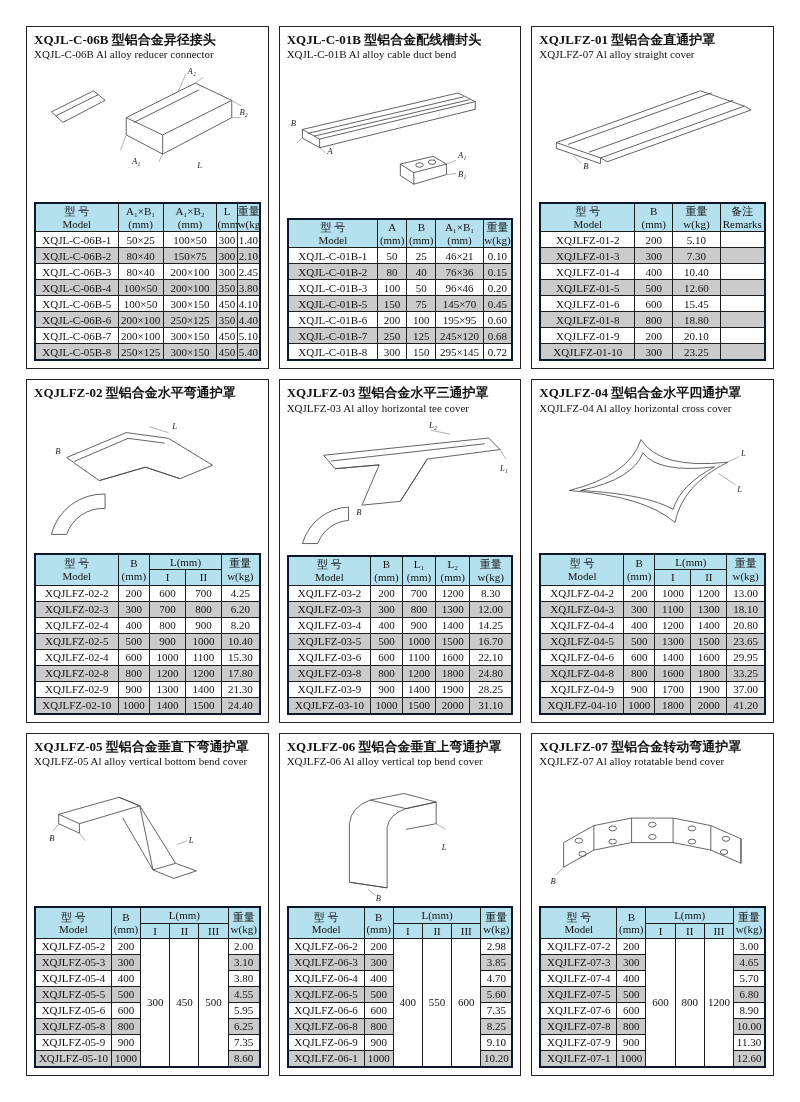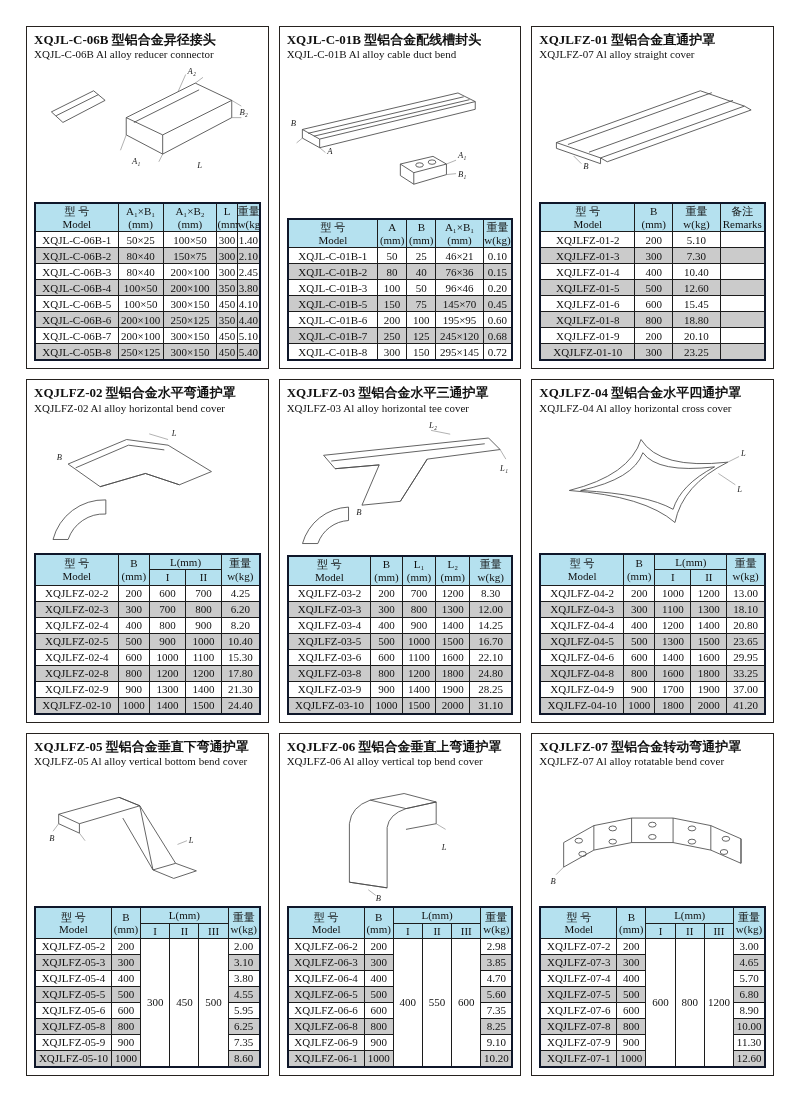--- a/index.html
+++ b/index.html
@@ -359,21 +359,20 @@
             <td>23.25</td>
             <td></td>
           </tr>
         </tbody>
       </table>
   </section>
 
   <section class="panel">
     <header class="ptitle">
       <div class="t-zh">XQJLFZ-02 型铝合金水平弯通护罩</div>
-      <div class="t-en">XQJLFZ-02 Al alloy horizontal bend cover</div>
     </header>
     <div class="drawing">
       <svg viewBox="0 0 236 146" preserveAspectRatio="xMidYMid meet">
         <g class="draw-stroke">
           <path d="M34,52 L96,26 L140,32 L186,60 L152,74 L116,62 L68,76 Z"></path>
           <path d="M68,76 L116,62 L152,74"></path>
           <path d="M42,56 L98,32 L136,37"></path>
           <path d="M18,132 A56,56 0 0 1 74,90"></path>
           <path d="M34,132 A40,40 0 0 1 74,105"></path>
           <path d="M18,132 L34,132 M74,90 L74,105"></path>

